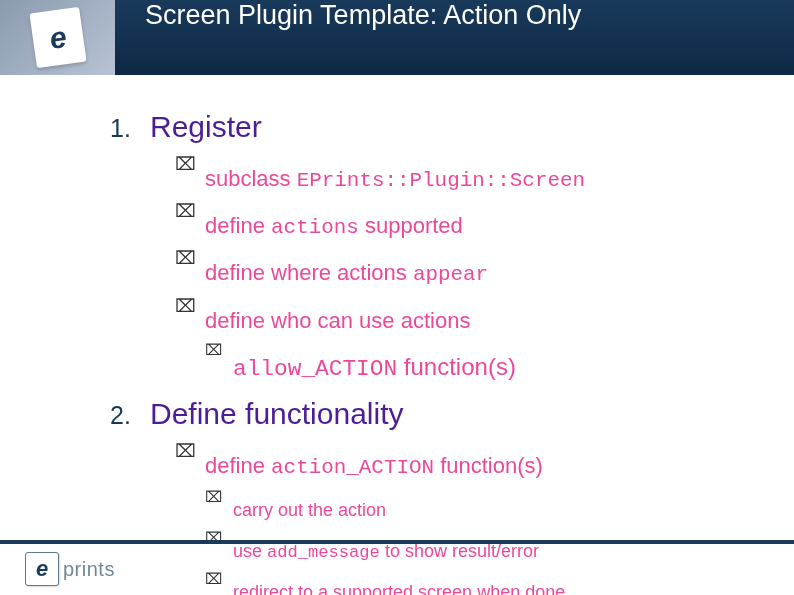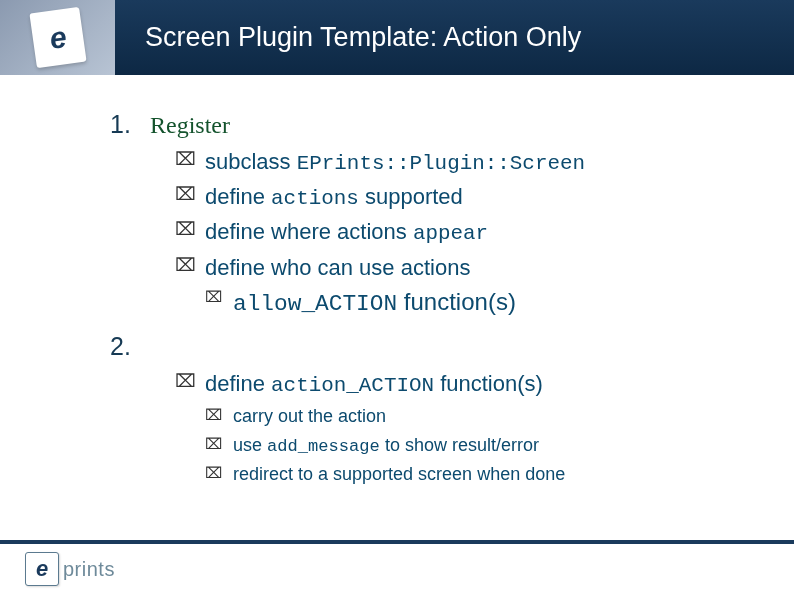--- a/index.html
+++ b/index.html
@@ -40,21 +40,20 @@
   .doc-e {
     font-size: 30px;
     font-weight: bold;
     color: #1a3a5c;
     font-style: italic;
   }
   .header-bar {
     flex: 1;
     background: linear-gradient(to bottom, #1a3a5c 0%, #0d2844 100%);
     display: flex;
-    align-items: center;
     padding-left: 30px;
   }
   .slide-title {
     color: #fff;
     font-size: 27px;
     font-weight: normal;
   }
   .content {
     padding: 35px 50px 20px 110px;
   }
@@ -63,44 +62,44 @@
     margin-bottom: 8px;
     align-items: baseline;
   }
   .num {
     font-size: 25px;
     color: #163a54;
     width: 40px;
     flex-shrink: 0;
   }
   .num-label {
-    font-size: 24px;
-    color: #14532d;
-    font-family: Liberation Serif, serif;
+    font-size: 30px;
+    color: #4c1d95;
   }
   .sublist {
     margin-left: 65px;
     margin-bottom: 12px;
   }
   .sub-item {
     display: flex;
     align-items: flex-start;
     margin-bottom: 4px;
   }
   .bullet {
     font-size: 18px;
     color: #333;
     width: 30px;
     flex-shrink: 0;
     line-height: 1.4;
   }
   .sub-text {
     font-size: 22px;
-    color: #0c4a6e;
+    color: #ec4899;
     line-height: 1.35;
+    margin-top: 12px;
   }
   .sub-text.med {
     font-size: 24px;
   }
   .sub-text.small {
     font-size: 18px;
   }
   .subsublist {
     margin-left: 30px;
   }
@@ -197,20 +196,21 @@
     <div class="subsublist">
       <div class="sub-item">
         <div class="bullet">⌧</div>
         <div class="sub-text med"><code class="mono">allow_ACTION</code><span> function(s)</span></div>
       </div>
     </div>
   </div>
 
   <div class="num-item">
     <div class="num">2.</div>
+    <div class="num-label">Define functionality</div>
   </div>
 
   <div class="sublist">
     <div class="sub-item">
       <div class="bullet">⌧</div>
       <div class="sub-text"><span>define </span><code class="mono">action_ACTION</code><span> function(s)</span></div>
     </div>
 
     <div class="subsublist">
       <div class="sub-item">

